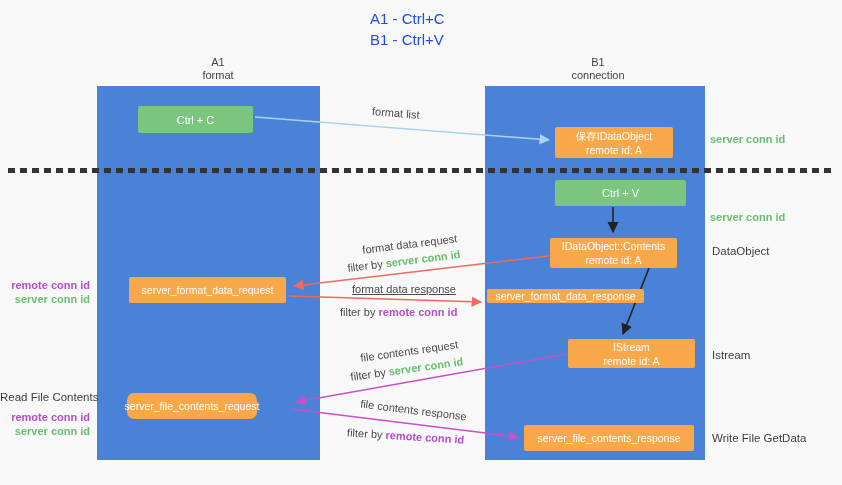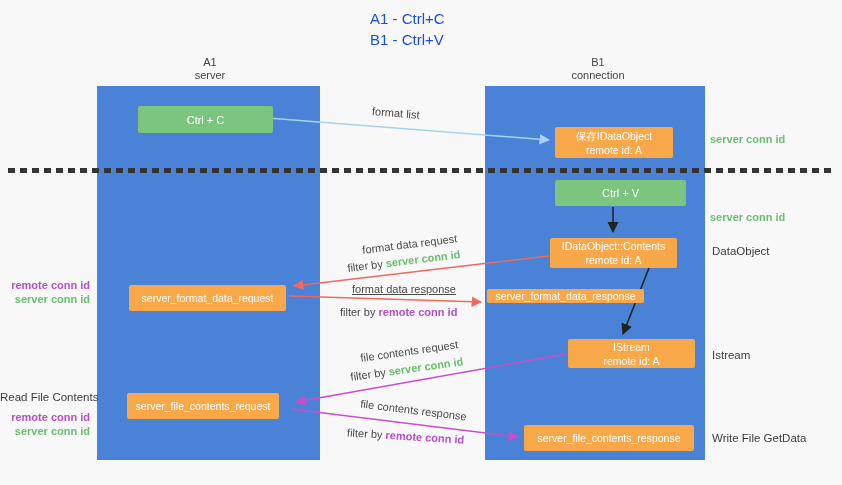--- a/index.html
+++ b/index.html
@@ -40,23 +40,23 @@
   .fill-black{fill:var(--arrow-black,#222);}
 </style>
 </head>
 <body>
 
 <div class="abs title" style="left:370px;top:8px;">
   <div>A1 - Ctrl+C</div>
   <div>B1 - Ctrl+V</div>
 </div>
 
-<div class="abs col-header" style="left:160px;top:56px;">
+<div class="abs col-header" style="left:168px;top:56px;">
   <div>A1</div>
-  <div>server</div>
+  <div>format</div>
 </div>
 <div class="abs col-header" style="left:548px;top:56px;">
   <div>B1</div>
   <div>connection</div>
 </div>
 
 <div class="abs column" style="left:97px;top:86px;width:223px;height:374px;"></div>
 <div class="abs column" style="left:485px;top:86px;width:220px;height:374px;"></div>
 
 <div class="abs dotted-line" style="left:8px;top:168px;width:828px;"></div>
@@ -78,45 +78,45 @@
   </defs>
   <line x1="255" y1="117" x2="549" y2="140" class="stroke-blue" stroke-width="1.4" marker-end="url(#mk-blue)"></line>
   <line x1="613" y1="207" x2="613" y2="232" class="stroke-black" stroke-width="1.6" marker-end="url(#mk-black)"></line>
   <line x1="549" y1="256" x2="294" y2="286" class="stroke-red" stroke-width="1.5" marker-end="url(#mk-red)"></line>
   <line x1="289" y1="296" x2="481" y2="302" class="stroke-red" stroke-width="1.5" marker-end="url(#mk-red)"></line>
   <line x1="649" y1="268" x2="623" y2="334" class="stroke-black" stroke-width="1.6" marker-end="url(#mk-black)"></line>
   <line x1="566" y1="354" x2="296" y2="402" class="stroke-magenta" stroke-width="1.5" marker-end="url(#mk-magenta)"></line>
   <line x1="291" y1="409" x2="518" y2="437" class="stroke-magenta" stroke-width="1.5" marker-end="url(#mk-magenta)"></line>
 </svg>
 
-<div class="abs node green" style="left:138px;top:106px;width:135px;height:27px;">
+<div class="abs node green" style="left:138px;top:106px;width:115px;height:27px;">
   <div>Ctrl + C</div>
 </div>
 <div class="abs node orange small" style="left:555px;top:127px;width:118px;height:31px;">
   <div>保存IDataObject</div>
   <div>remote id: A</div>
 </div>
 <div class="abs node green" style="left:555px;top:180px;width:131px;height:26px;">
   <div>Ctrl + V</div>
 </div>
 <div class="abs node orange small" style="left:550px;top:238px;width:127px;height:30px;">
   <div>IDataObject::Contents</div>
   <div>remote id: A</div>
 </div>
-<div class="abs node orange small" style="left:129px;top:285px;width:157px;height:26px;">
+<div class="abs node orange small" style="left:129px;top:277px;width:157px;height:26px;">
   <div>server_format_data_request</div>
 </div>
 <div class="abs node orange small" style="left:487px;top:289px;width:157px;height:14px;">
   <div>server_format_data_response</div>
 </div>
 <div class="abs node orange small" style="left:568px;top:339px;width:127px;height:29px;">
   <div>IStream</div>
   <div>remote id: A</div>
 </div>
-<div class="abs node orange small" style="left:127px;top:393px;width:152px;height:26px;">
+<div class="abs node orange small" style="left:127px;top:393px;width:130px;height:26px;border-radius:7px;">
   <div>server_file_contents_request</div>
 </div>
 <div class="abs node orange small" style="left:524px;top:425px;width:170px;height:26px;">
   <div>server_file_contents_response</div>
 </div>
 
 <div class="abs arrow-label" style="left:372px;top:107px;transform:rotate(4.5deg);">format list</div>
 
 <div class="abs arrow-label" style="left:362px;top:238px;transform:rotate(-7deg);">format data request</div>
 <div class="abs arrow-label" style="left:347px;top:255px;transform:rotate(-7deg);">

